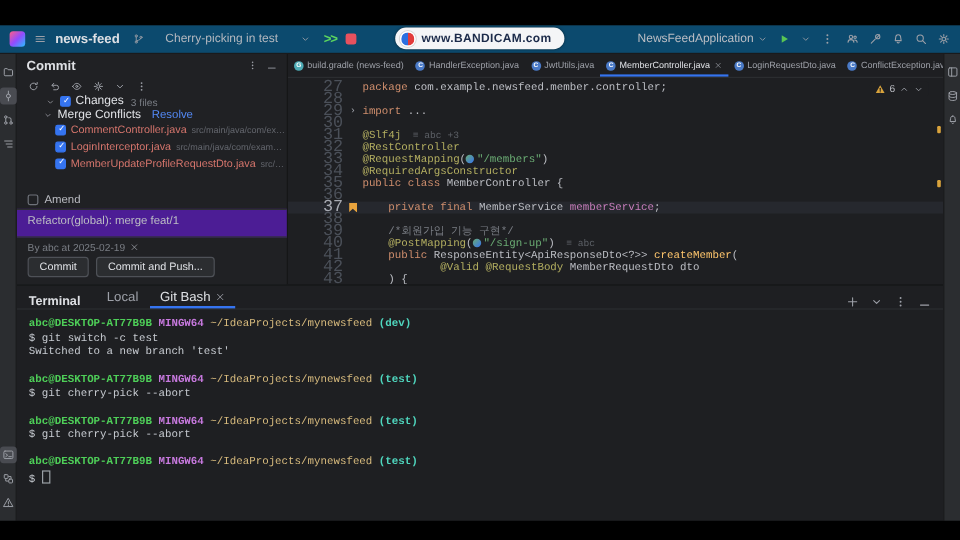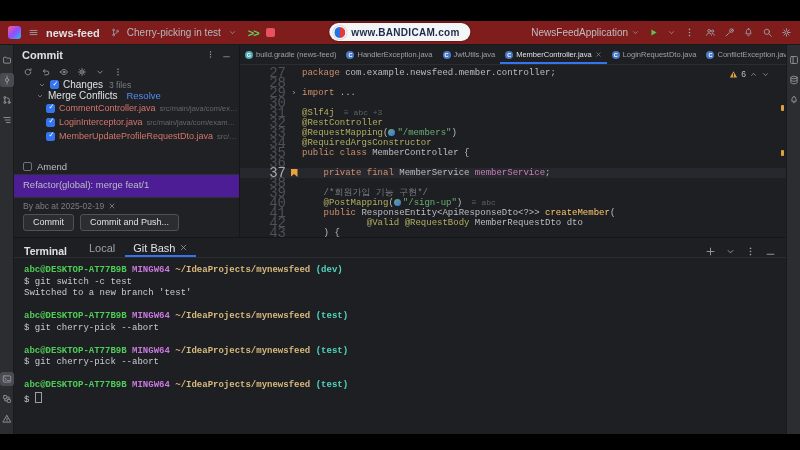--- a/index.html
+++ b/index.html
@@ -13,27 +13,27 @@
   
   .watermark{position:absolute;left:50%;top:23px;transform:translateX(-50%);height:18px;
              background:#f4f5f7;border-radius:9px;display:flex;align-items:center;gap:5px;
              padding:0 11px 0 4px;z-index:60;box-shadow:0 0 2px rgba(0,0,0,.6);}
   .wm-logo{width:11px;height:11px;border-radius:50%;
            background:conic-gradient(#e23b3b 0 180deg,#2b6fe0 180deg 360deg);
            border:1px solid #fff;box-shadow:0 0 0 1px #d8d8d8;}
   .wm-text{font-size:10px;font-weight:bold;color:#1c2b4a;letter-spacing:.3px;}
 
   
-  .titlebar{position:absolute;left:0;top:21px;width:800px;height:24px;background:#7f1d1d;
+  .titlebar{position:absolute;left:0;top:21px;width:800px;height:24px;background:#0c4a6e;
             display:flex;align-items:center;gap:7px;padding:0 8px;box-sizing:border-box;
             border-bottom:1px solid #191a1c;z-index:10;}
   .app-logo{width:13px;height:13px;border-radius:3px;flex:0 0 13px;
             background:linear-gradient(135deg,#fe5f87,#924bff 50%,#25c0ff);}
   .proj{font-size:11px;color:#dfe1e5;font-weight:bold;}
-  .branch-widget{display:flex;align-items:center;gap:7px;font-size:10px;color:#b4b8bf;
+  .branch-widget{display:flex;align-items:center;gap:18px;font-size:10px;color:#b4b8bf;
                  padding:2px 4px;border-radius:4px;}
   .ff-btn{color:#5bd55f;font-weight:bold;font-size:11px;letter-spacing:-1px;}
   .stop-sq{width:9px;height:9px;border-radius:2px;background:#e8515e;}
   .tb-right{margin-left:auto;display:flex;align-items:center;gap:8px;text-align:right;}
   .runcfg{display:flex;align-items:center;gap:3px;font-size:10px;color:#bcbec4;}
 
   .icon{width:11px;height:11px;display:inline-block;color:#9da0a8;flex:0 0 auto;}
   .icon svg{width:100%;height:100%;stroke:currentColor;fill:none;stroke-width:1.3;
             stroke-linecap:round;stroke-linejoin:round;display:block;}
   .icon.small{width:9px;height:9px;}
@@ -106,21 +106,21 @@
          color:#9da0a8;font-size:8px;}
   .lcode{white-space:pre;}
   .bm{width:7px;height:8px;background:#e8a33d;clip-path:polygon(0 0,100% 0,100% 100%,50% 62%,0 100%);}
 
   .sg-k{color:#cf8e6d;} .sg-a{color:#b3ae60;} .sg-s{color:#6aab73;} .sg-d{color:#bcbec4;}
   .sg-f{color:#c77dbb;} .sg-c{color:#7a7e85;} .sg-m{color:#ffc66d;}
   .sg-h{color:#5c6066;font-size:8px;}
   .sg-ic{display:inline-block;width:7px;height:7px;border-radius:50%;
          background:linear-gradient(135deg,#6aab73,#3574f0);margin-right:2px;vertical-align:-1px;}
   .sg-tg{color:#4ece58;font-weight:bold;} .sg-tm{color:#c678dd;font-weight:bold;}
-  .sg-ty{color:#d7ba7d;font-weight:bold;} .sg-tc{color:#4fd6be;font-weight:bold;}
+  .sg-ty{color:#d7ba7d;font-weight:normal;} .sg-tc{color:#4fd6be;font-weight:bold;}
   .sg-td{color:#c7cbd1;}
   .sg-cursor{display:inline-block;width:5px;height:9px;border:1px solid #9aa0a6;vertical-align:-1px;}
 
   .inspect{position:absolute;top:23px;right:12px;display:flex;align-items:center;gap:3px;
            font-size:8.5px;color:#bcbec4;background:#1e1f22;padding:1px 4px;border-radius:3px;}
   .inspect .icon{width:9px;height:9px;}
   .smark{position:absolute;right:2px;width:3px;height:6px;background:#d9a33c;border-radius:1px;}
 
   
   .terminal{position:absolute;left:14px;top:237px;width:772px;height:197px;background:#1e1f22;

